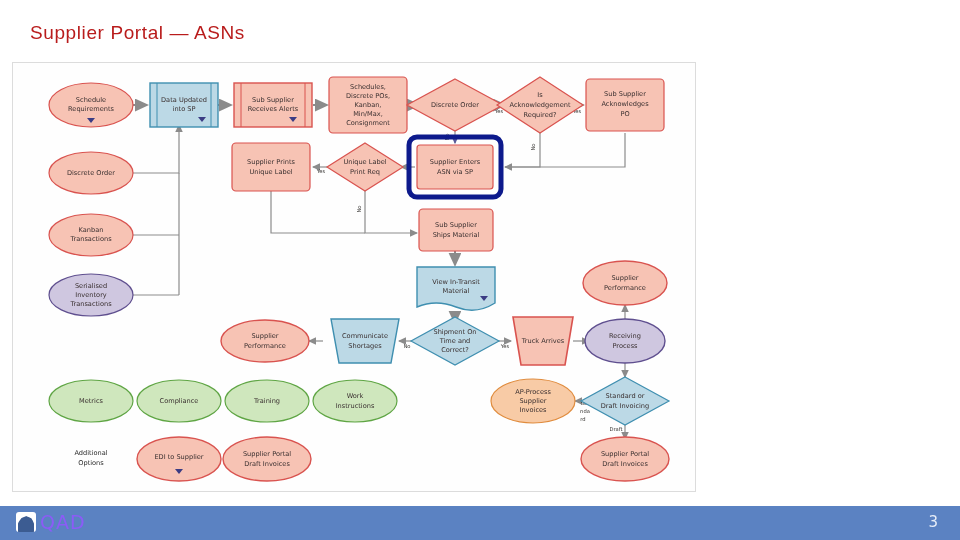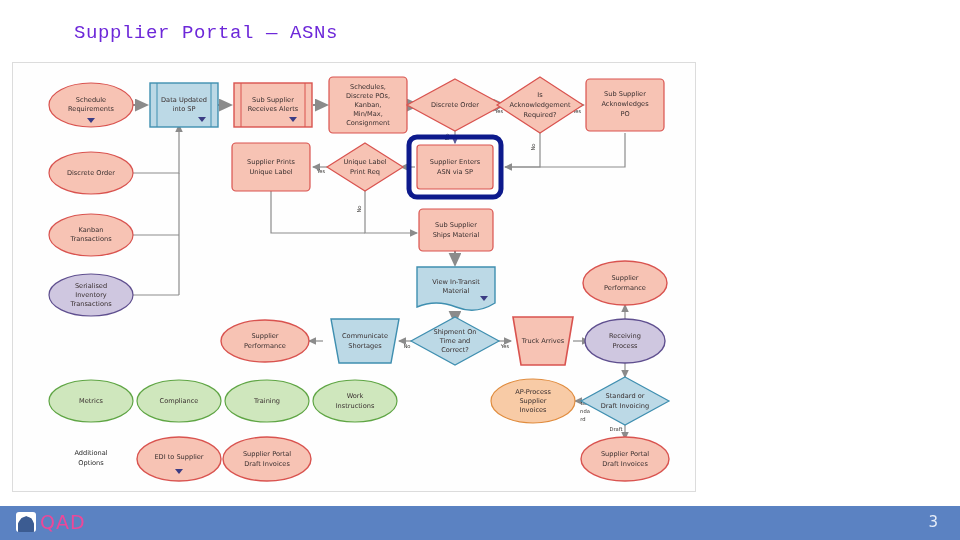--- a/index.html
+++ b/index.html
@@ -6,27 +6,26 @@
   body{
     width:960px;height:540px;
     background:#ffffff;
     font-family:"DejaVu Sans", sans-serif;
     overflow:hidden;
     position:relative;
   }
   
   #slide-title{
     position:absolute;left:30px;top:22px;
-    font-family:Liberation Mono, monospace;
+    font-family:Liberation Sans, sans-serif;
     font-size:19px;
     font-weight:400;
     letter-spacing:.6px;
-    color:#6d28d9;
+    color:#b91c1c;
     white-space:nowrap;
-    margin-left:44px;
   }
   
   #diagram-frame{
     position:absolute;left:12px;top:62px;
     width:684px;height:430px;
     background:#fefefe;
     border:1px solid #dcdcdc;
     box-sizing:border-box;
   }
   #diagram-svg{position:absolute;left:0;top:0;width:684px;height:430px;}
@@ -45,21 +44,21 @@
     background:#ffffff;position:relative;overflow:hidden;
   }
   #brand-mark:after{
     content:"";position:absolute;left:2px;top:4px;
     width:16px;height:16px;
     border-radius:50% 50% 0 0;
     background:#3c5c92;
     clip-path:polygon(0 100%,0 42%,22% 12%,52% 0,84% 14%,100% 44%,100% 100%);
   }
   #brand-text{
-    color:#ec4899;font-size:19px;letter-spacing:1px;
+    color:#8b5cf6;font-size:19px;letter-spacing:1px;
     font-family:"DejaVu Sans", sans-serif;
   }
   #page-number{
     position:absolute;right:22px;top:513px;
     color:#e8eef8;font-size:15px;
     font-family:"DejaVu Sans", sans-serif;
   }
   
   .nd-text{
     font-family:"DejaVu Sans", sans-serif;

